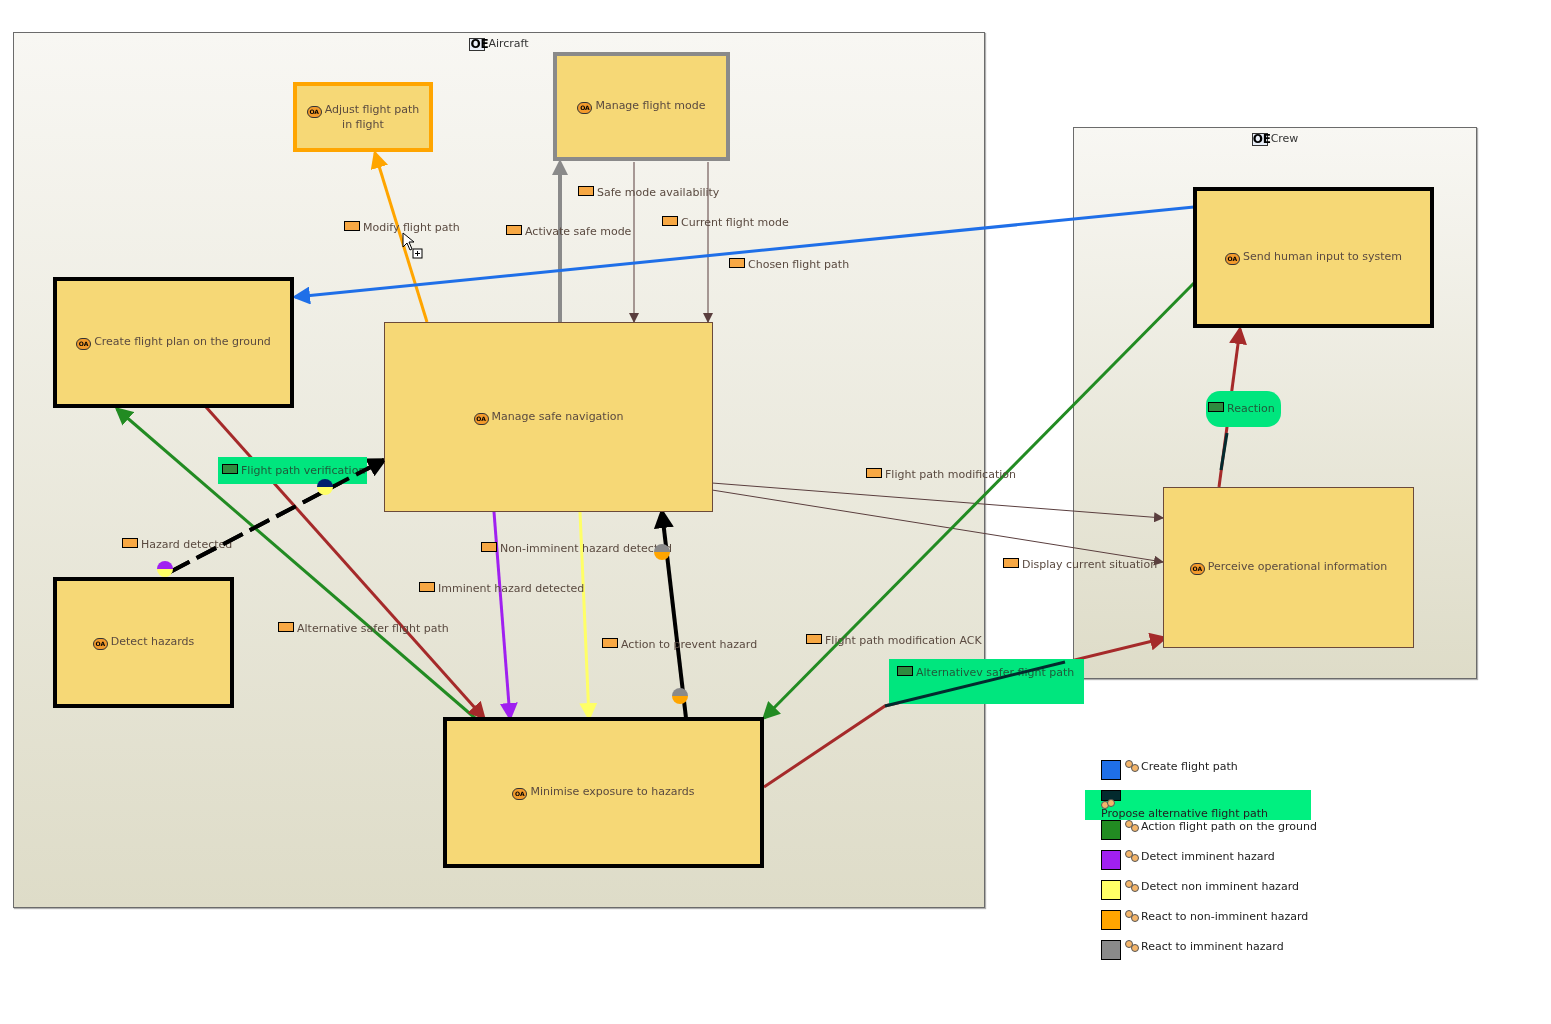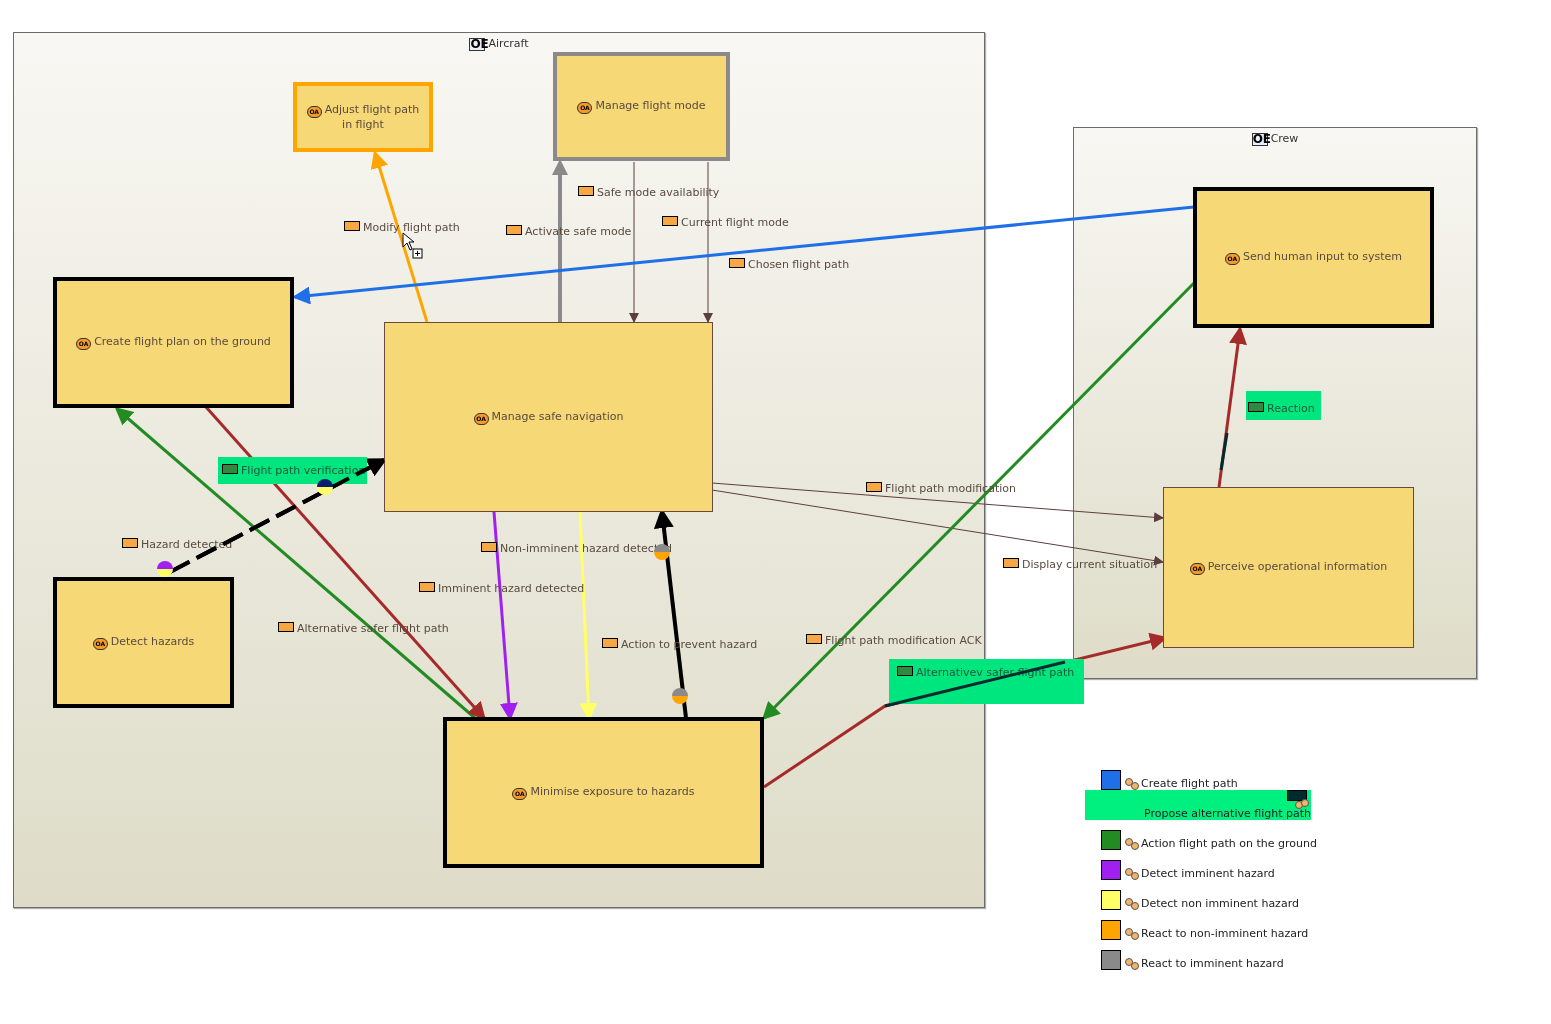--- a/index.html
+++ b/index.html
@@ -18,21 +18,21 @@
   .b-thin { border:1px solid #6b4a3a; }
   .b-black { border:4px solid #000; }
   .b-orange { border:4px solid #ffa500; }
   .b-gray { border:4px solid #8a8a8a; }
   svg.links { position:absolute; left:0; top:0; }
   .exch { position:absolute; white-space:nowrap; color:#5a4a40; font-size:11px; }
   .exch.hl { background:#00e67e; padding:10px 8px 10px 4px; color:#1f5a3a; }
   .ex-icon { display:inline-block; width:14px; height:8px; border:1px solid #000; background:#f7a844; vertical-align:0px; margin-right:3px; position:relative; }
   .ex-icon.green { background:#2e8b3e; }
   .legend { position:absolute; left:1085px; top:760px; }
-  .legend-item { position:relative; height:30px; display:flex; align-items:flex-end; padding-left:16px; white-space:nowrap; font-size:11px; color:#222; }
+  .legend-item { position:relative; height:30px; display:flex; align-items:flex-start; padding-left:16px; white-space:nowrap; font-size:11px; color:#222; }
   .legend-item.hl { background:#00f080; width:210px;flex-direction:column; }
   .swatch { width:18px; height:18px; border:1px solid #000; margin-right:4px; }
   .chain { display:inline-block; width:14px; height:12px; margin-right:2px; position:relative; }
   .chain:before, .chain:after { content:""; position:absolute; width:6px; height:6px; border-radius:50%; background:#f4b56a; border:1px solid #555; }
   .chain:before { left:0; top:0; } .chain:after { right:0; bottom:0; }
   .marker { position:absolute; width:16px; height:16px; border-radius:50%; overflow:hidden; }
   .marker .top, .marker .bot { height:50%; }
   .cursor { position:absolute; left:402px; top:232px; }
 </style>
 </head>
@@ -126,25 +126,25 @@
 <div class="exch" style="left:578px;top:186px;"><span class="ex-icon"></span><span>Safe mode availability</span></div>
 <div class="exch" style="left:506px;top:225px;"><span class="ex-icon"></span><span>Activate safe mode</span></div>
 <div class="exch" style="left:662px;top:216px;"><span class="ex-icon"></span><span>Current flight mode</span></div>
 <div class="exch" style="left:729px;top:258px;"><span class="ex-icon"></span><span>Chosen flight path</span></div>
 <div class="exch hl" style="left:218px;top:457px;padding:7px 2px 7px 4px;"><span class="ex-icon green"></span><span>Flight path verification</span></div>
 <div class="exch" style="left:122px;top:538px;"><span class="ex-icon"></span><span>Hazard detected</span></div>
 <div class="exch" style="left:481px;top:542px;"><span class="ex-icon"></span><span>Non-imminent hazard detected</span></div>
 <div class="exch" style="left:419px;top:582px;"><span class="ex-icon"></span><span>Imminent hazard detected</span></div>
 <div class="exch" style="left:602px;top:598px;margin-top:40px;"><span class="ex-icon"></span><span>Action to prevent hazard</span></div>
 <div class="exch" style="left:278px;top:622px;"><span class="ex-icon"></span><span>Alternative safer flight path</span></div>
-<div class="exch" style="left:866px;top:482px;"><span class="ex-icon"></span><span>Flight path modification</span></div>
+<div class="exch" style="left:866px;top:468px;"><span class="ex-icon"></span><span>Flight path modification</span></div>
 <div class="exch" style="left:1003px;top:558px;"><span class="ex-icon"></span><span>Display current situation</span></div>
 <div class="exch" style="left:806px;top:634px;"><span class="ex-icon"></span><span>Flight path modification ACK</span></div>
 <div class="exch hl" style="left:889px;top:659px;padding:7px 10px 25px 8px;"><span class="ex-icon green"></span><span>Alternativev safer flight path</span></div>
-<div class="exch hl" style="left:1246px;top:391px;padding:11px 6px 5px 2px;"><span class="ex-icon green"></span><span>Reaction</span></div>
+<div class="exch hl" style="left:1206px;top:391px;padding:11px 6px 12px 2px;border-radius:14px;"><span class="ex-icon green"></span><span>Reaction</span></div>
 
 <svg class="links" width="1551" height="1024" style="pointer-events:none;">
   <line x1="170" y1="572" x2="384" y2="460" stroke="#000" stroke-width="4" stroke-dasharray="22,8"></line>
   <line x1="885" y1="706" x2="1065" y2="662" stroke="#032a2e" stroke-width="3"></line>
   <line x1="1221" y1="470" x2="1227" y2="433" stroke="#032a2e" stroke-width="3"></line>
 </svg>
 
 <div class="marker" style="left:157px;top:561px;">
     <div class="top" style="background:#a020f0"></div>
     <div class="bot" style="background:#ffff66"></div>

